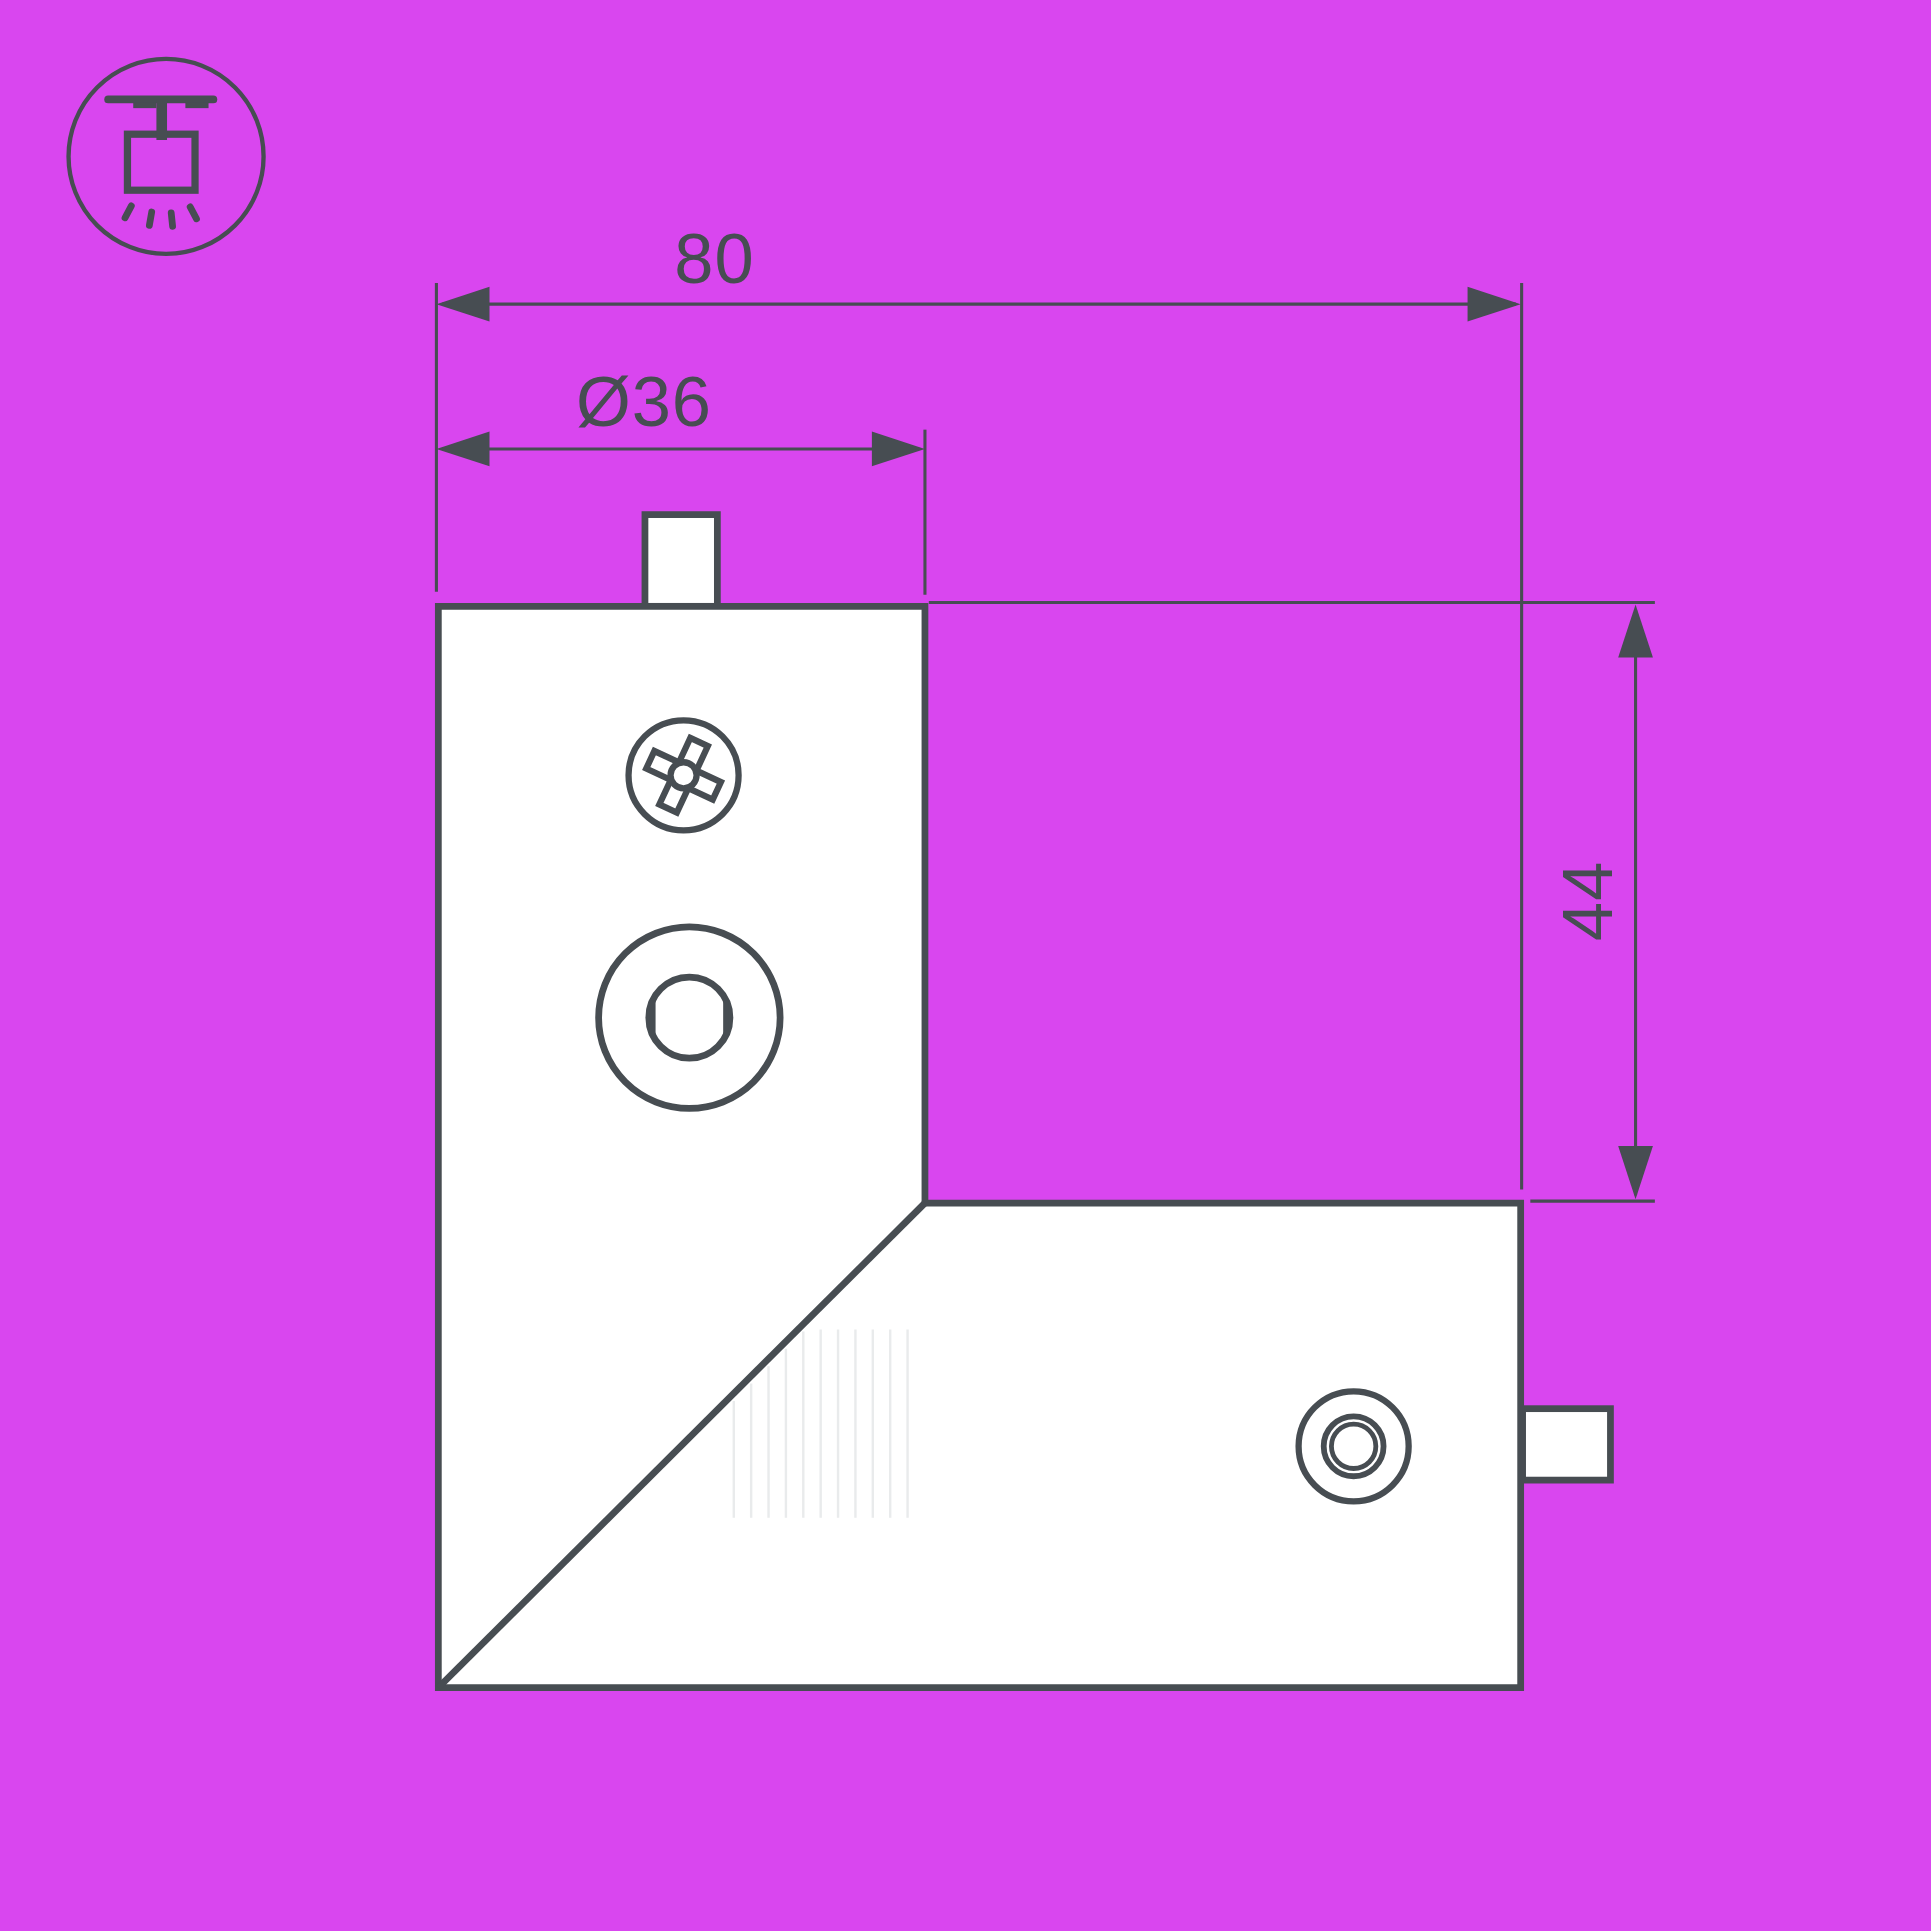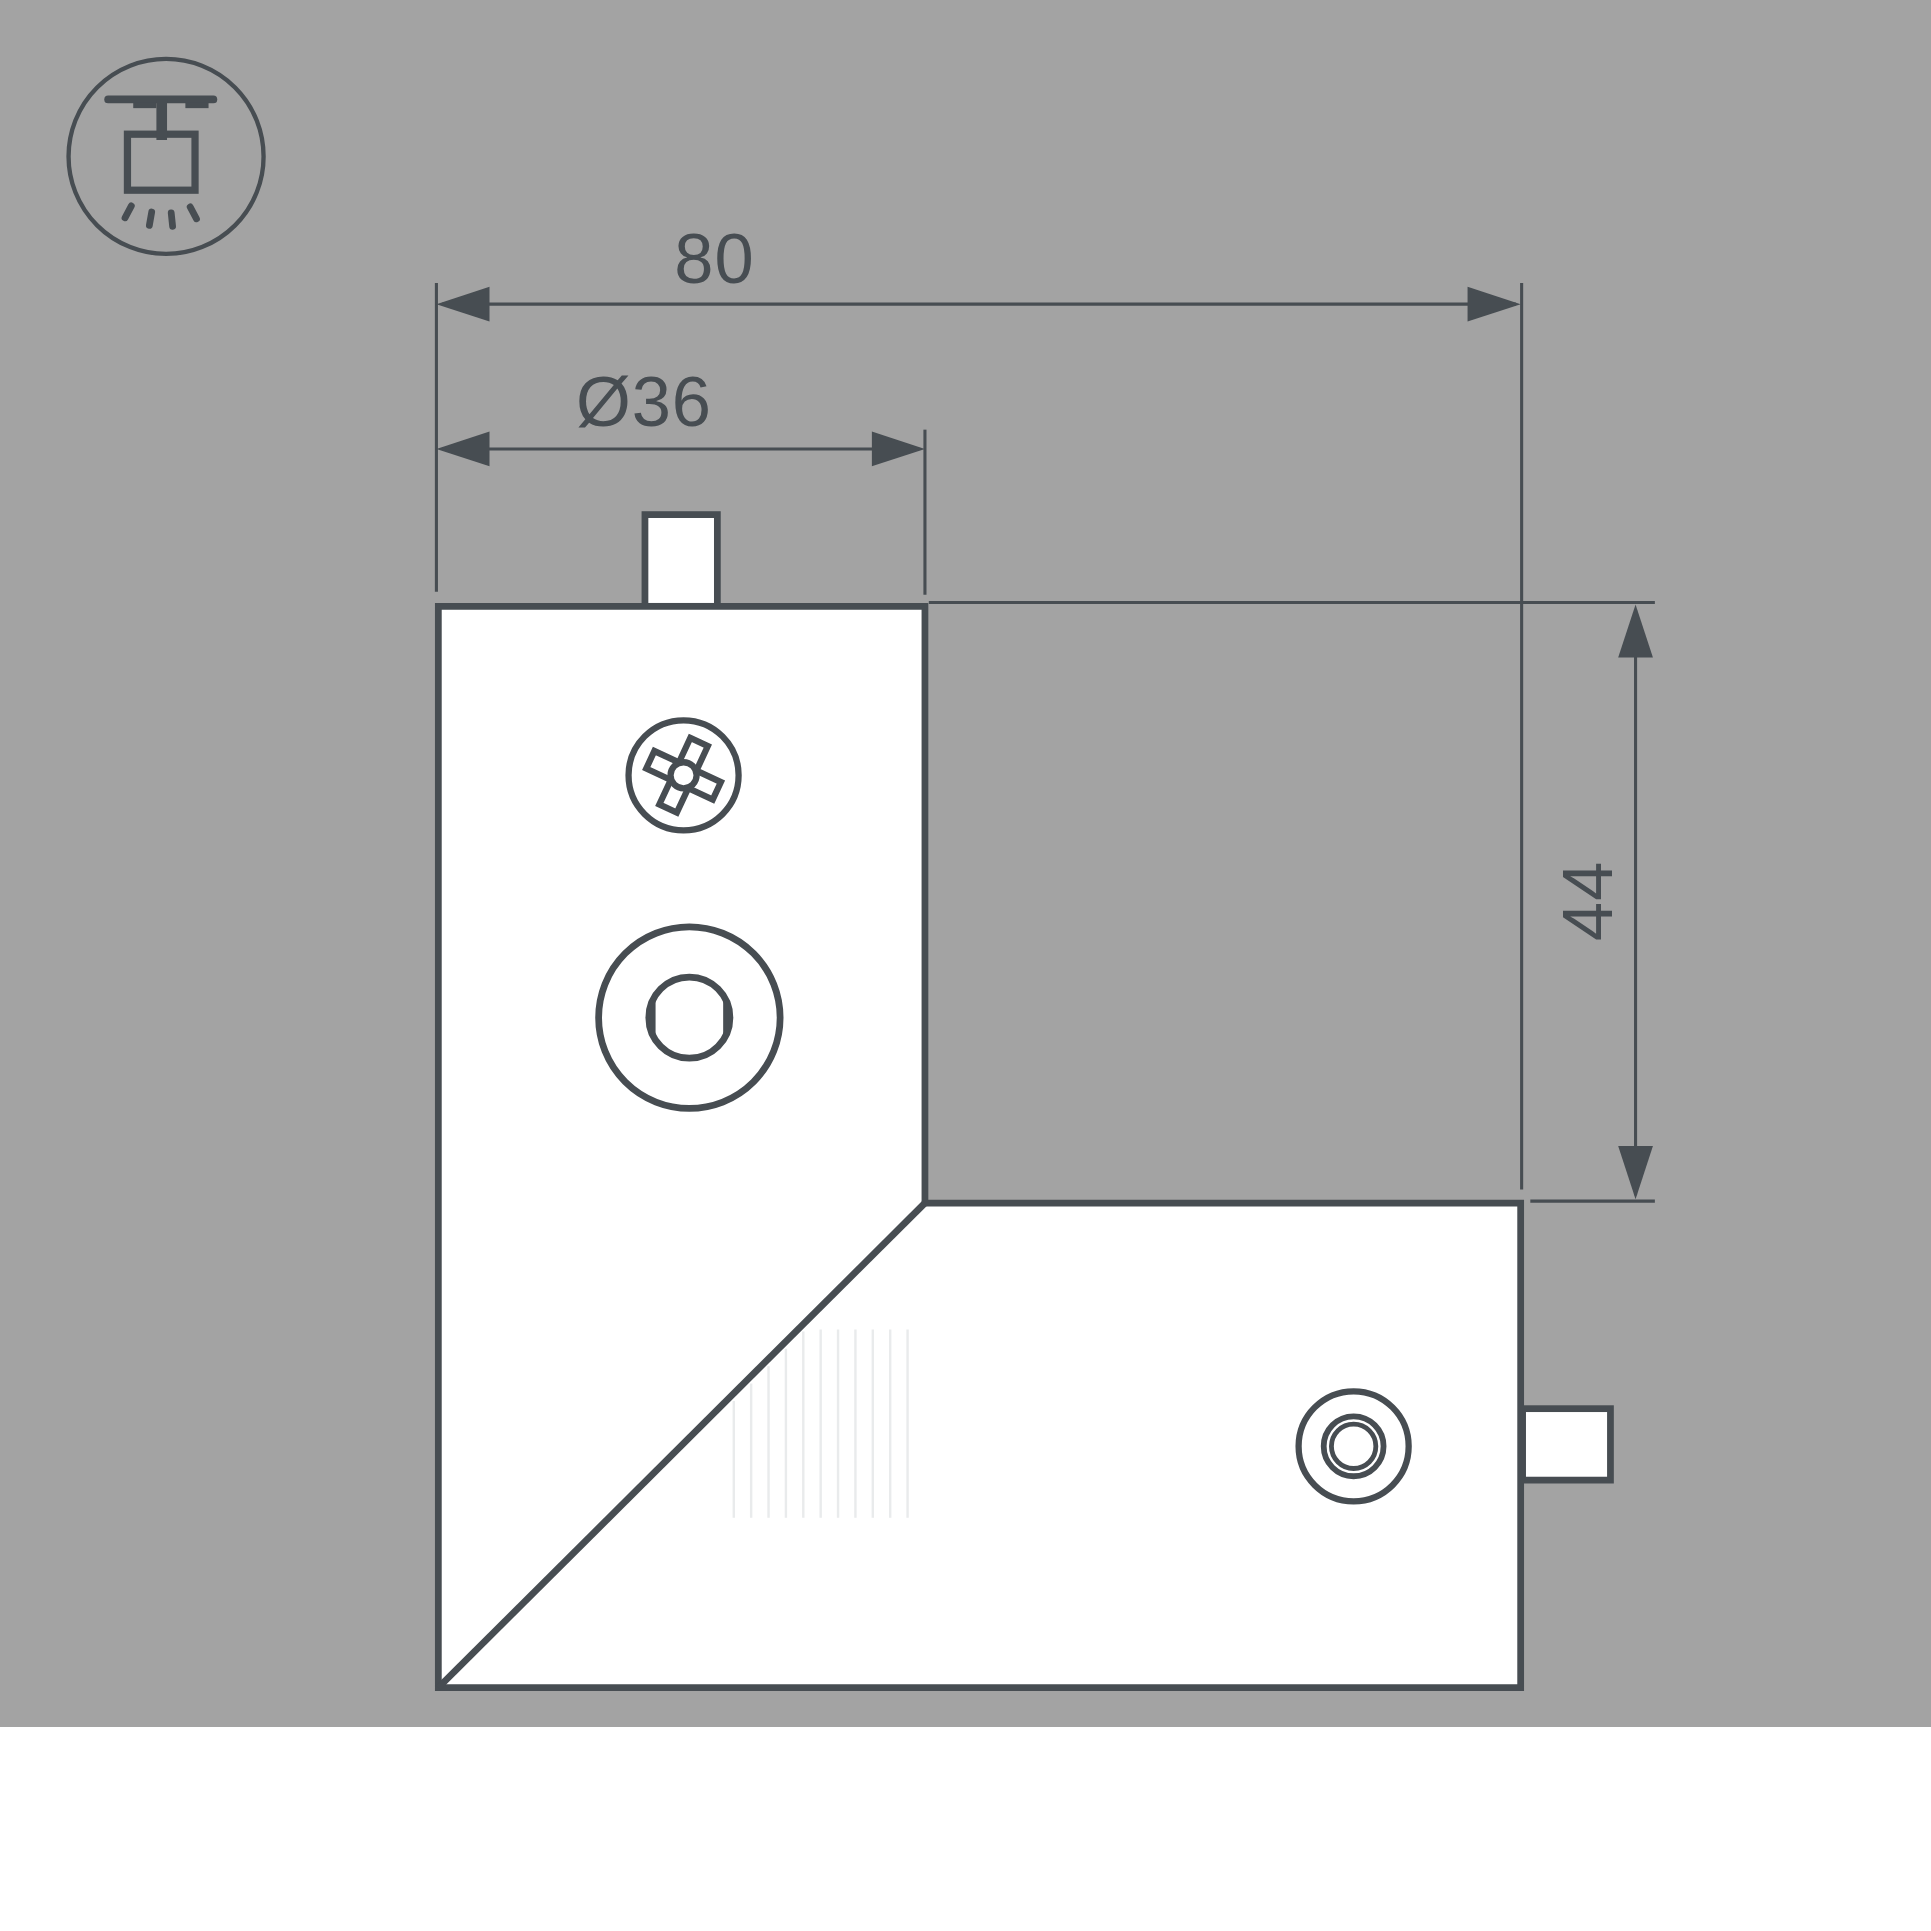--- a/index.html
+++ b/index.html
@@ -1,16 +1,16 @@
 <!DOCTYPE html>
 <html><head>
 <meta charset="utf-8">
 <style>
   html,body{margin:0;padding:0;background:#ffffff;}
-  .stage{width:1931px;height:1727px;position:relative;background:#a3a3a3;}
+  .stage{width:1931px;height:1931px;position:relative;background:#d946ef;}
   .dim-text{font-family:"Liberation Sans",sans-serif;font-size:73px;font-weight:400;letter-spacing:1px;}
   svg{display:block;}
   .fill-bg{fill:#ffffff;}
   .no-fill{fill:none;}
 </style>
 </head>
 <body>
 
 <div class="stage">
 <svg width="1931" height="1931" viewBox="0 0 2000 2000">

